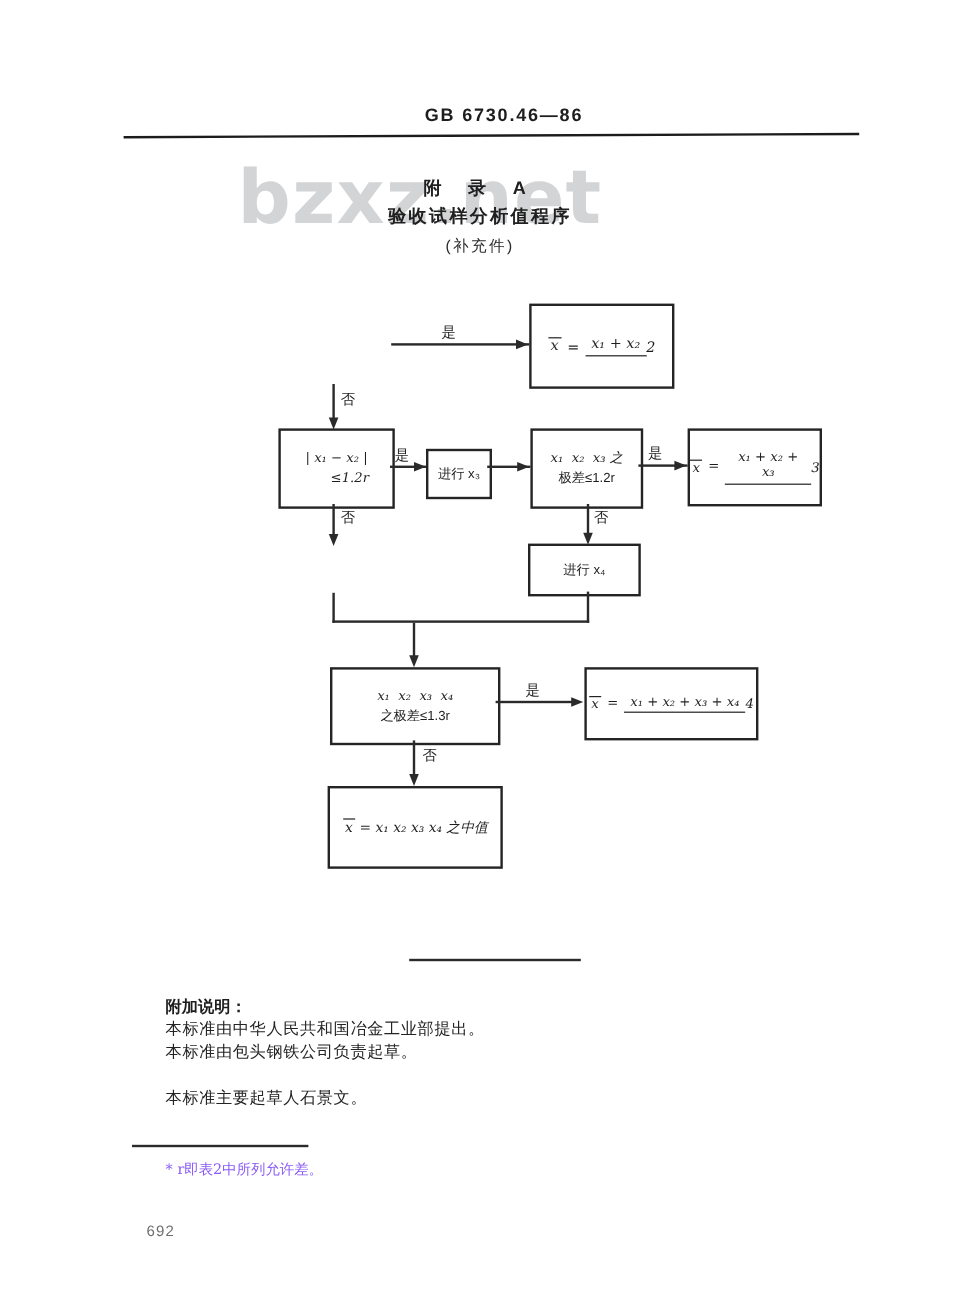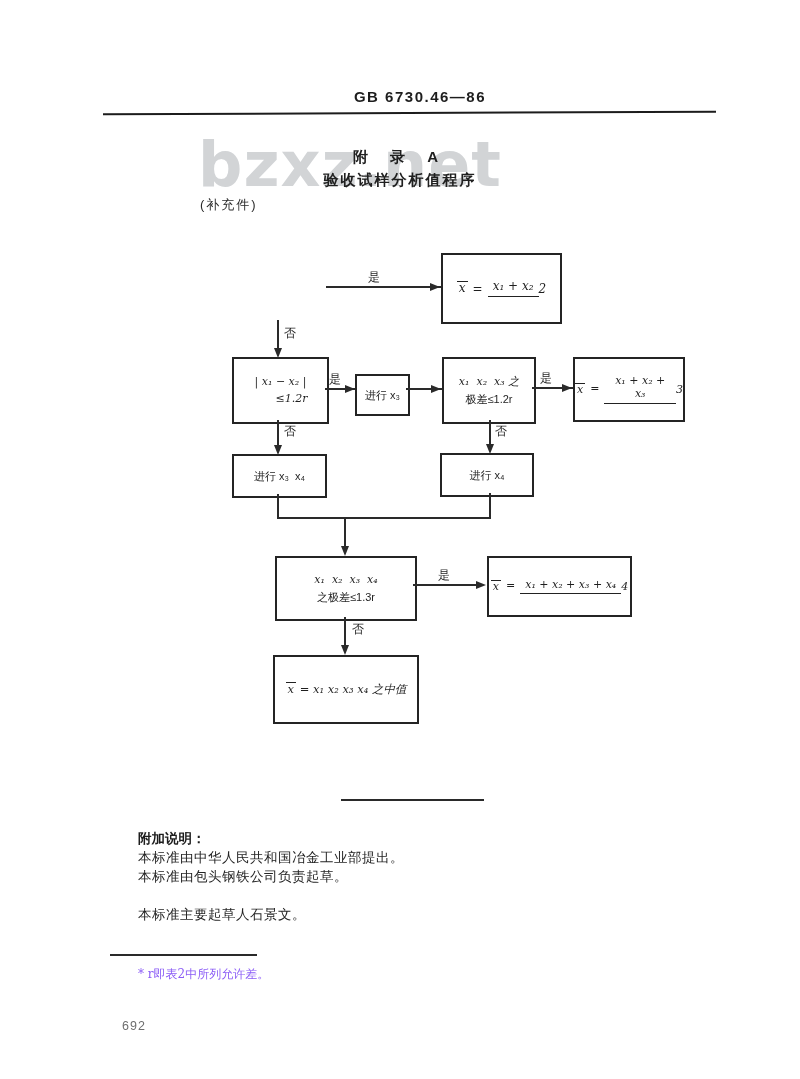--- a/index.html
+++ b/index.html
@@ -9,21 +9,21 @@
     font-family:"Liberation Sans","DejaVu Sans",sans-serif;
     color:#222;
   }
   .abs { position:absolute; }
   
   .doc-header { font-weight:bold; font-size:15px; letter-spacing:1.5px; color:#1d1d1d; text-align:center; }
   .hrule { background:#1c1c1c; height:2px; transform:rotate(-0.25deg); }
   
   .title-a { font-weight:bold; font-size:15px; letter-spacing:9px; color:#202020; text-align:center; }
   .title-b { font-weight:bold; font-size:15px; letter-spacing:2px; color:#202020; text-align:center; }
-  .title-c { font-size:13px; letter-spacing:2px; color:#2a2a2a; text-align:left; }
+  .title-c { font-size:13px; letter-spacing:2px; color:#2a2a2a; text-align:center; }
   
   .watermark {
     font-size:62px; font-weight:bold; color:#c3c6c9; opacity:.75;
     letter-spacing:1px; z-index:0; font-family:"DejaVu Sans",sans-serif;
   }
   .content { z-index:1; }
   
   .fbox {
     position:absolute; border:2px solid #242424; background:transparent;
     display:flex; flex-direction:column; align-items:center; justify-content:center;
@@ -124,23 +124,20 @@
   <div class="lbl" style="left:540px; top:372px;">是</div>
 
   <div class="vline" style="left:277px; top:420px; height:29px;"></div>
   <div class="arrow-d" style="left:274px; top:445px;"></div>
   <div class="lbl" style="left:284px; top:425px;">否</div>
 
   <div class="vline" style="left:489px; top:420px; height:28px;"></div>
   <div class="arrow-d" style="left:486px; top:444px;"></div>
   <div class="lbl" style="left:495px; top:425px;">否</div>
 
-  <div class="fbox" style="left:232px; top:454px; width:91px; height:40px;">
-    <span class="pre">进行 x₃  x₄</span>
-  </div>
 
   <div class="fbox" style="left:440px; top:453px; width:90px; height:40px;">
     <span class="pre">进行 x₄</span>
   </div>
 
   <div class="vline" style="left:277px; top:494px; height:25px;"></div>
   <div class="vline" style="left:489px; top:493px; height:26px;"></div>
   <div class="hline" style="left:277px; top:517px; width:214px;"></div>
   <div class="vline" style="left:344px; top:519px; height:29px;"></div>
   <div class="arrow-d" style="left:341px; top:546px;"></div>

